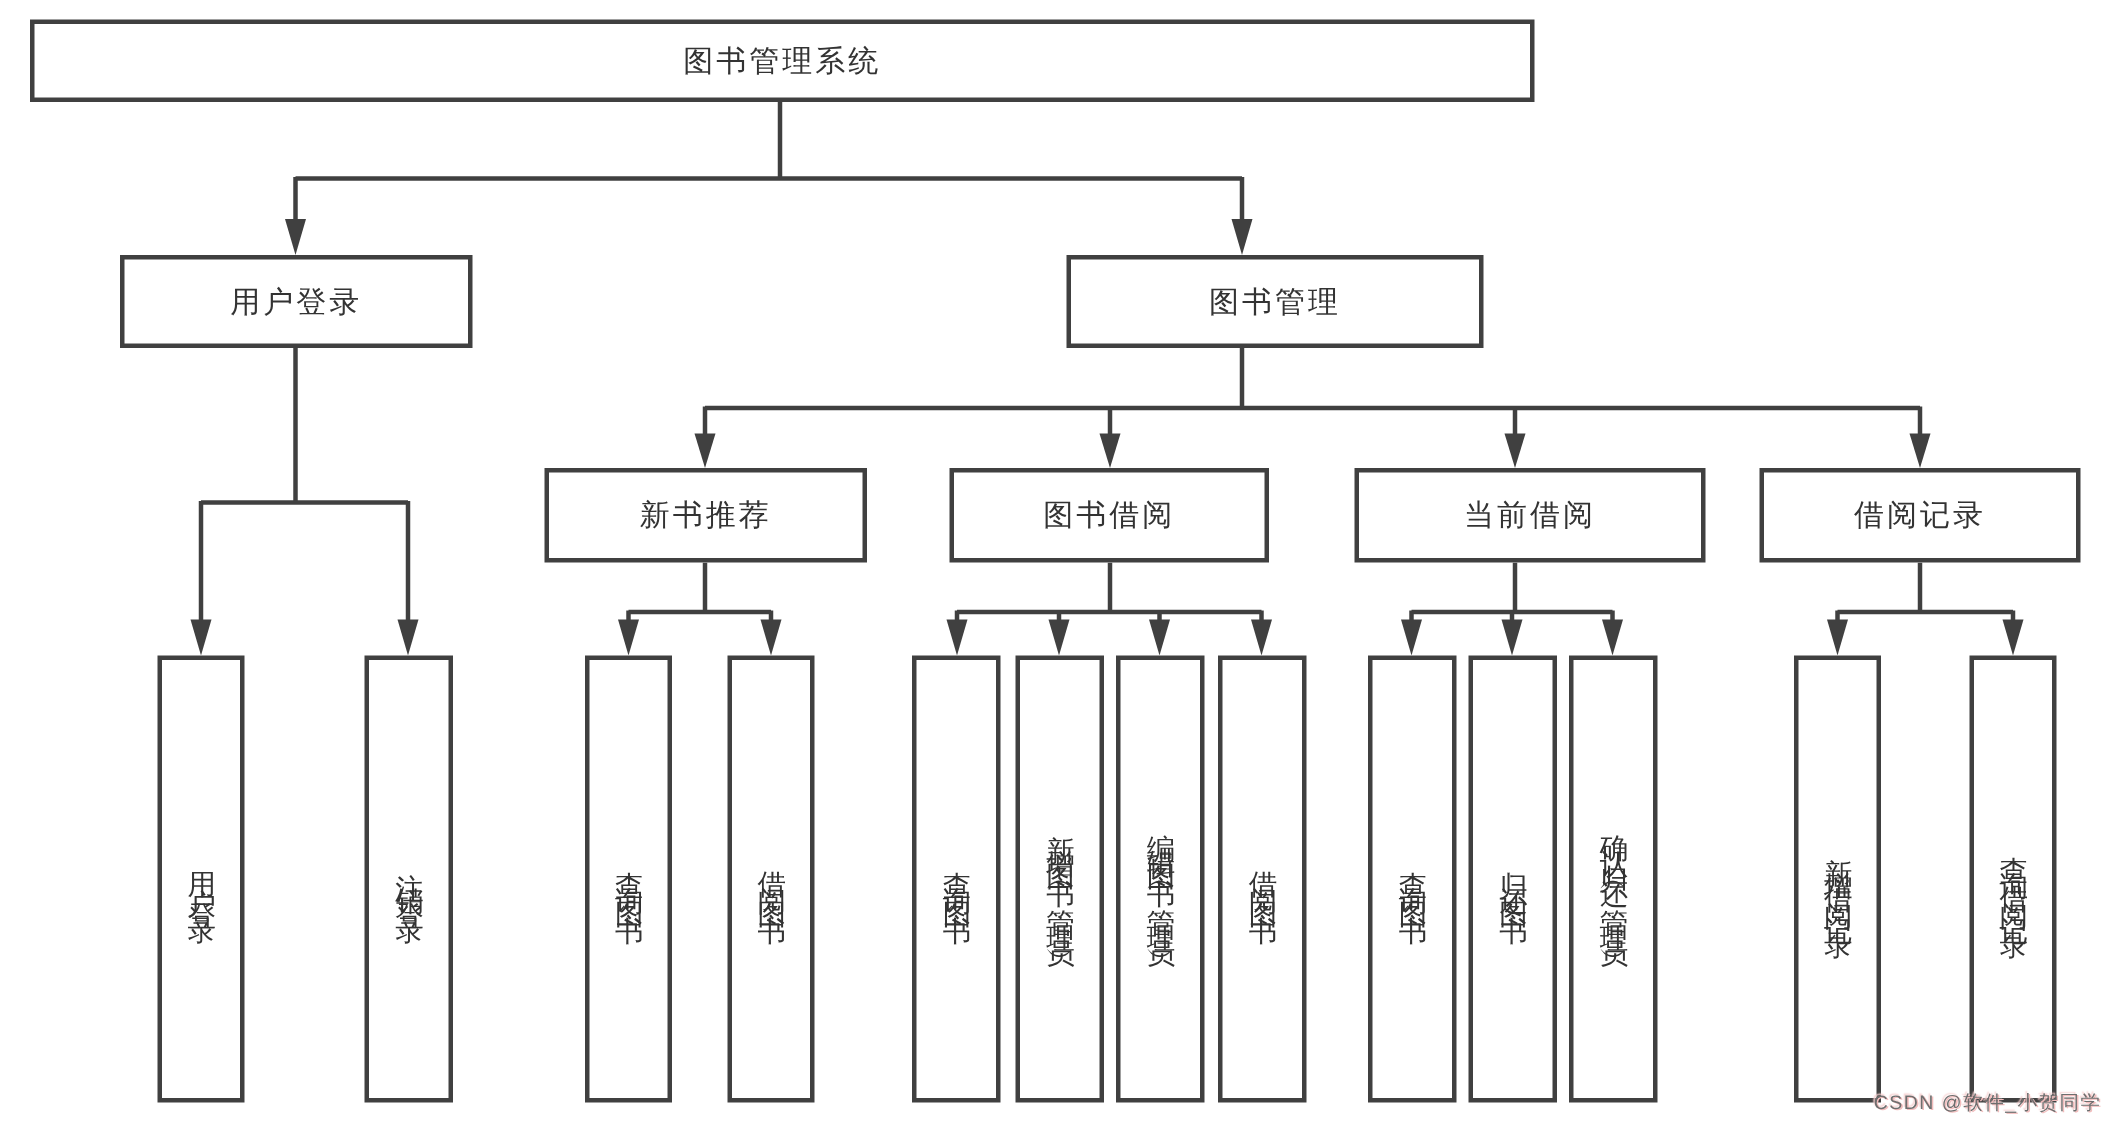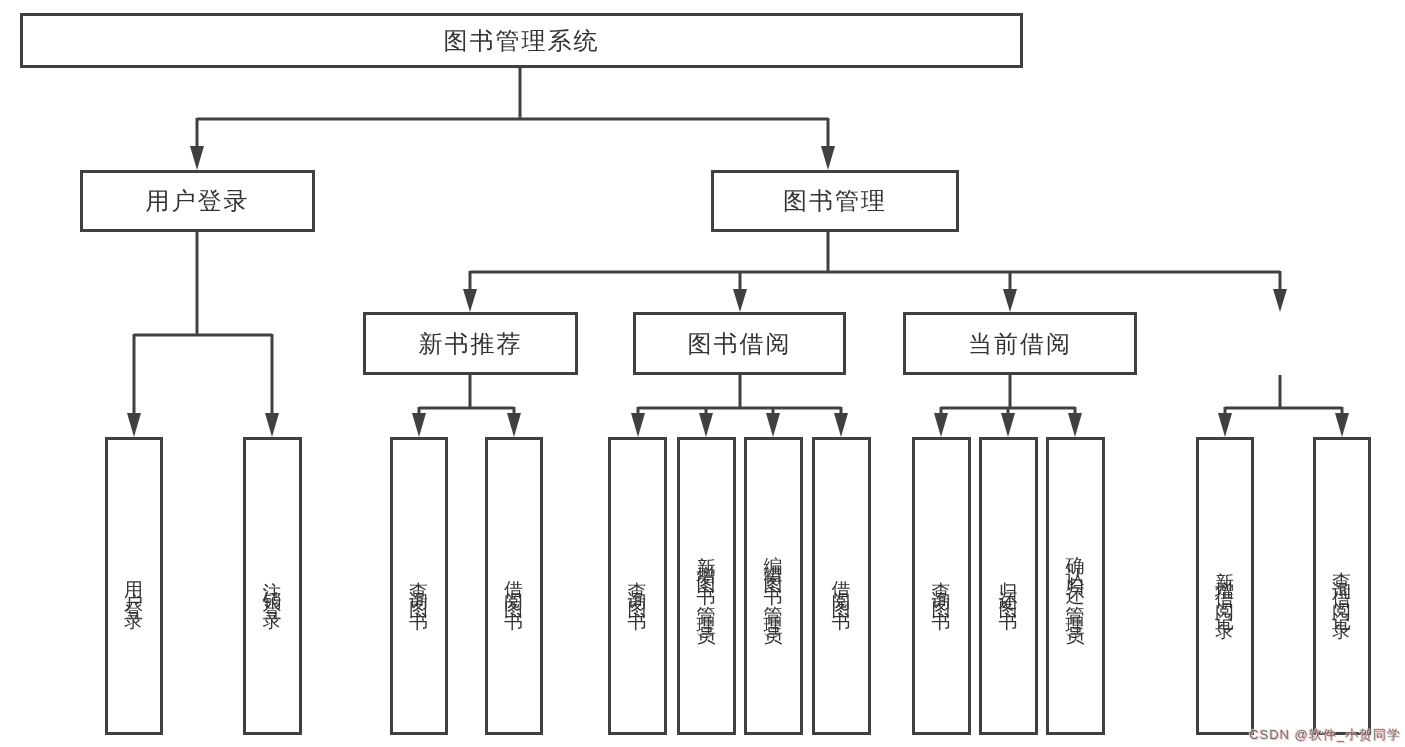--- a/index.html
+++ b/index.html
@@ -3,21 +3,21 @@
 <meta charset="utf-8">
 <style>
   html,body{margin:0;padding:0;background:#ffffff;}
   body{font-family:"Liberation Sans","DejaVu Sans",sans-serif;}
   .canvas{position:relative;width:1405px;height:747px;background:#ffffff;overflow:hidden;}
   .canvas svg{position:absolute;left:0;top:0;}
   .node{
     position:absolute;box-sizing:border-box;background:#ffffff;
     border:3px solid #404040;color:#333333;
     display:flex;align-items:center;justify-content:center;
-    font-size:24px;letter-spacing:2px;white-space:nowrap;z-index:2;
+    font-size:20px;letter-spacing:2px;white-space:nowrap;z-index:2;
   }
   .node.leaf{
     writing-mode:vertical-rl;text-orientation:mixed;
     font-size:19px;letter-spacing:10px;line-height:1;
   }
   .watermark{
     position:absolute;right:4px;bottom:3px;z-index:3;
     font-size:13px;letter-spacing:1px;color:#6e6e6e;
     text-shadow:1px 1px 0 #f2bcbc,-1px -1px 1px #f6d0d0;
   }
@@ -89,25 +89,26 @@
       <polygon points="1001,413 1015,413 1008,437"></polygon>
       <polygon points="1068,413 1082,413 1075,437"></polygon>
       <polygon points="1218,413 1232,413 1225,437"></polygon>
       <polygon points="1335,413 1349,413 1342,437"></polygon>
     </g>
   </svg>
 
   <div class="node" style="left:20px;top:13px;width:1003px;height:55px">图书管理系统</div>
 
   <div class="node" style="left:80px;top:170px;width:235px;height:62px">用户登录</div>
-  <div class="node" style="left:711px;top:170px;width:248px;height:62px">图书管理</div>
+  <div class="node" style="left:711px;top:170px;width:278px;height:62px">图书管理</div>
 
   <div class="node" style="left:633px;top:312px;width:213px;height:63px">图书借阅</div>
   <div class="node" style="left:363px;top:312px;width:215px;height:63px">新书推荐</div>
   <div class="node" style="left:903px;top:312px;width:234px;height:63px">当前借阅</div>
+  <div class="node" style="left:1173px;top:312px;width:214px;height:63px">借阅记录</div>
 
   <div class="node leaf" style="left:105px;top:437px;width:58px;height:298px">用户登录</div>
   <div class="node leaf" style="left:243px;top:437px;width:59px;height:298px">注销登录</div>
 
   <div class="node leaf" style="left:390px;top:437px;width:58px;height:298px">查询图书</div>
   <div class="node leaf" style="left:485px;top:437px;width:58px;height:298px">借阅图书</div>
 
   <div class="node leaf" style="left:608px;top:437px;width:59px;height:298px">查询图书</div>
   <div class="node leaf" style="left:677px;top:437px;width:59px;height:298px">新增图书（管理员）</div>
   <div class="node leaf" style="left:744px;top:437px;width:59px;height:298px">编辑图书（管理员）</div>

